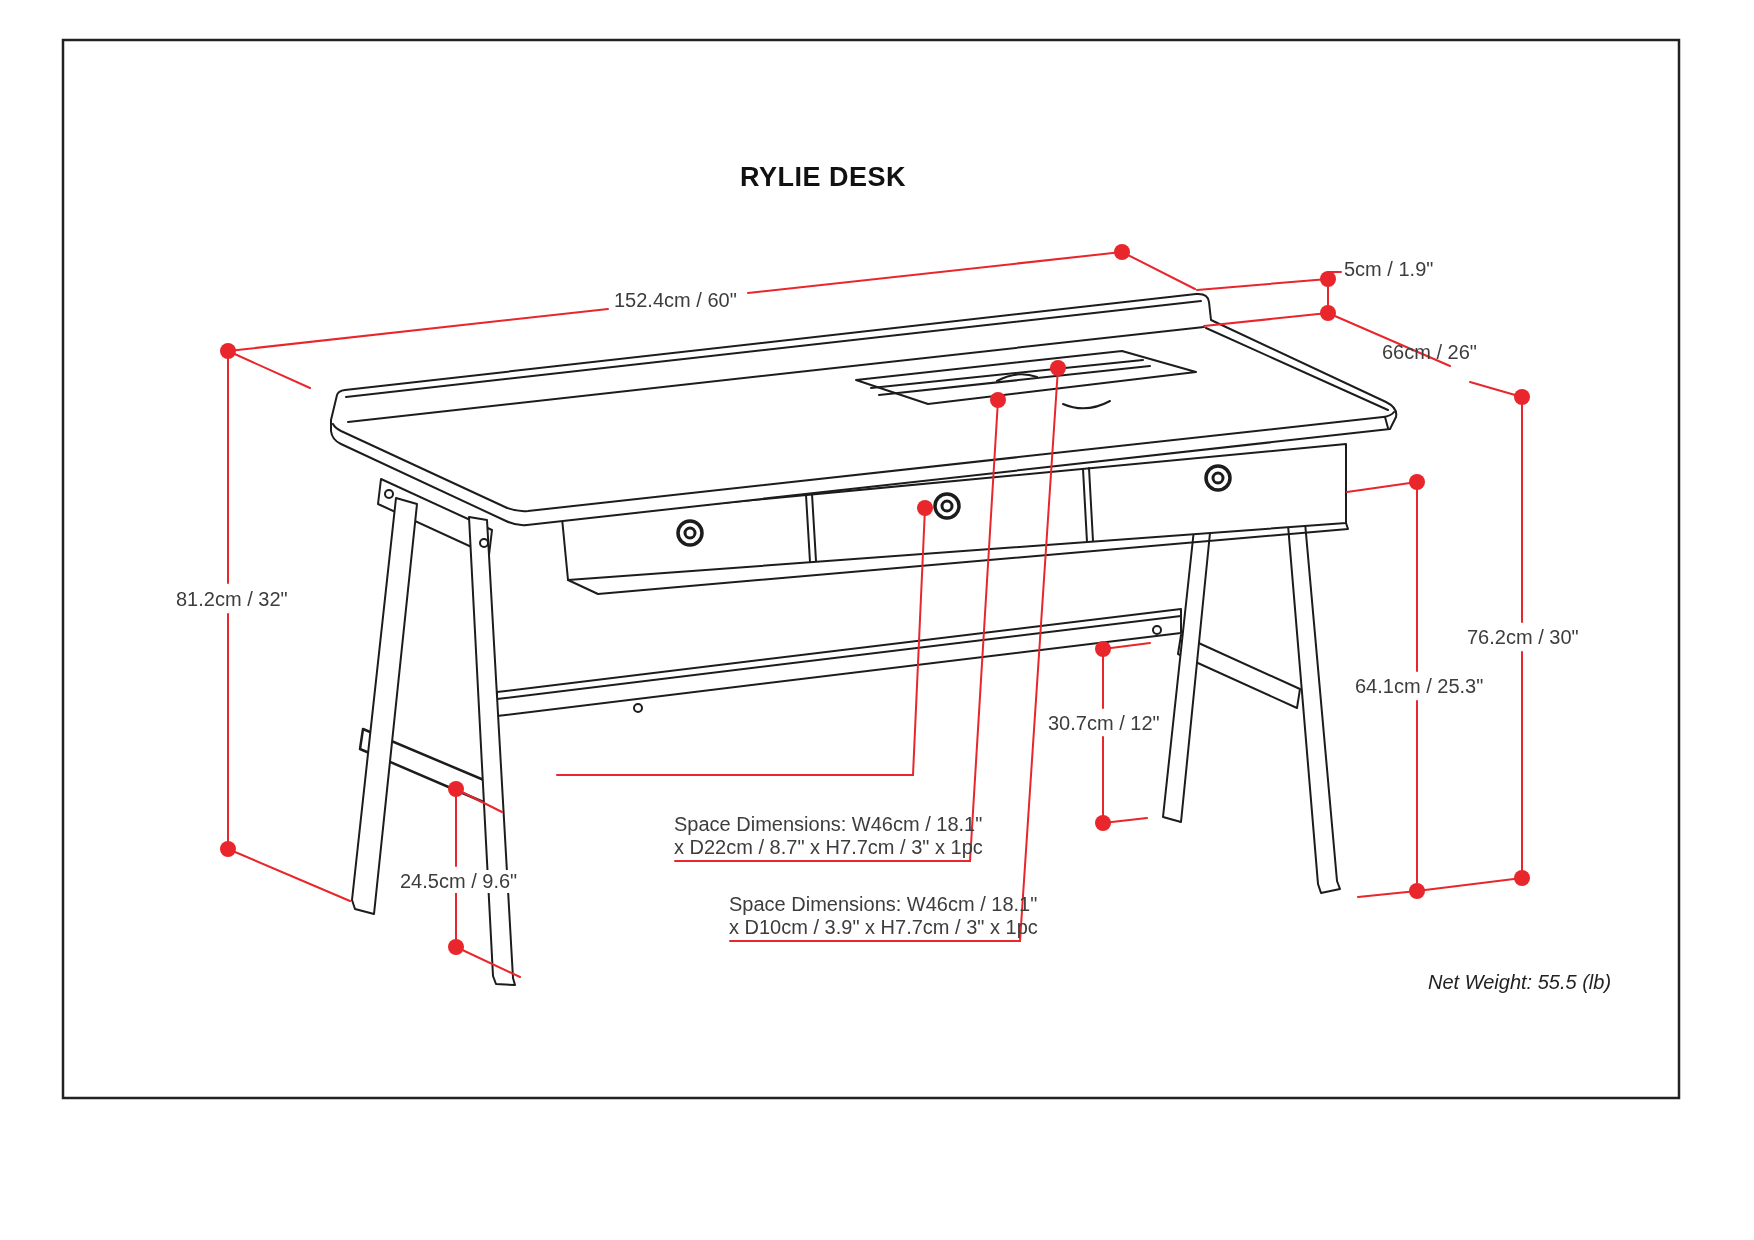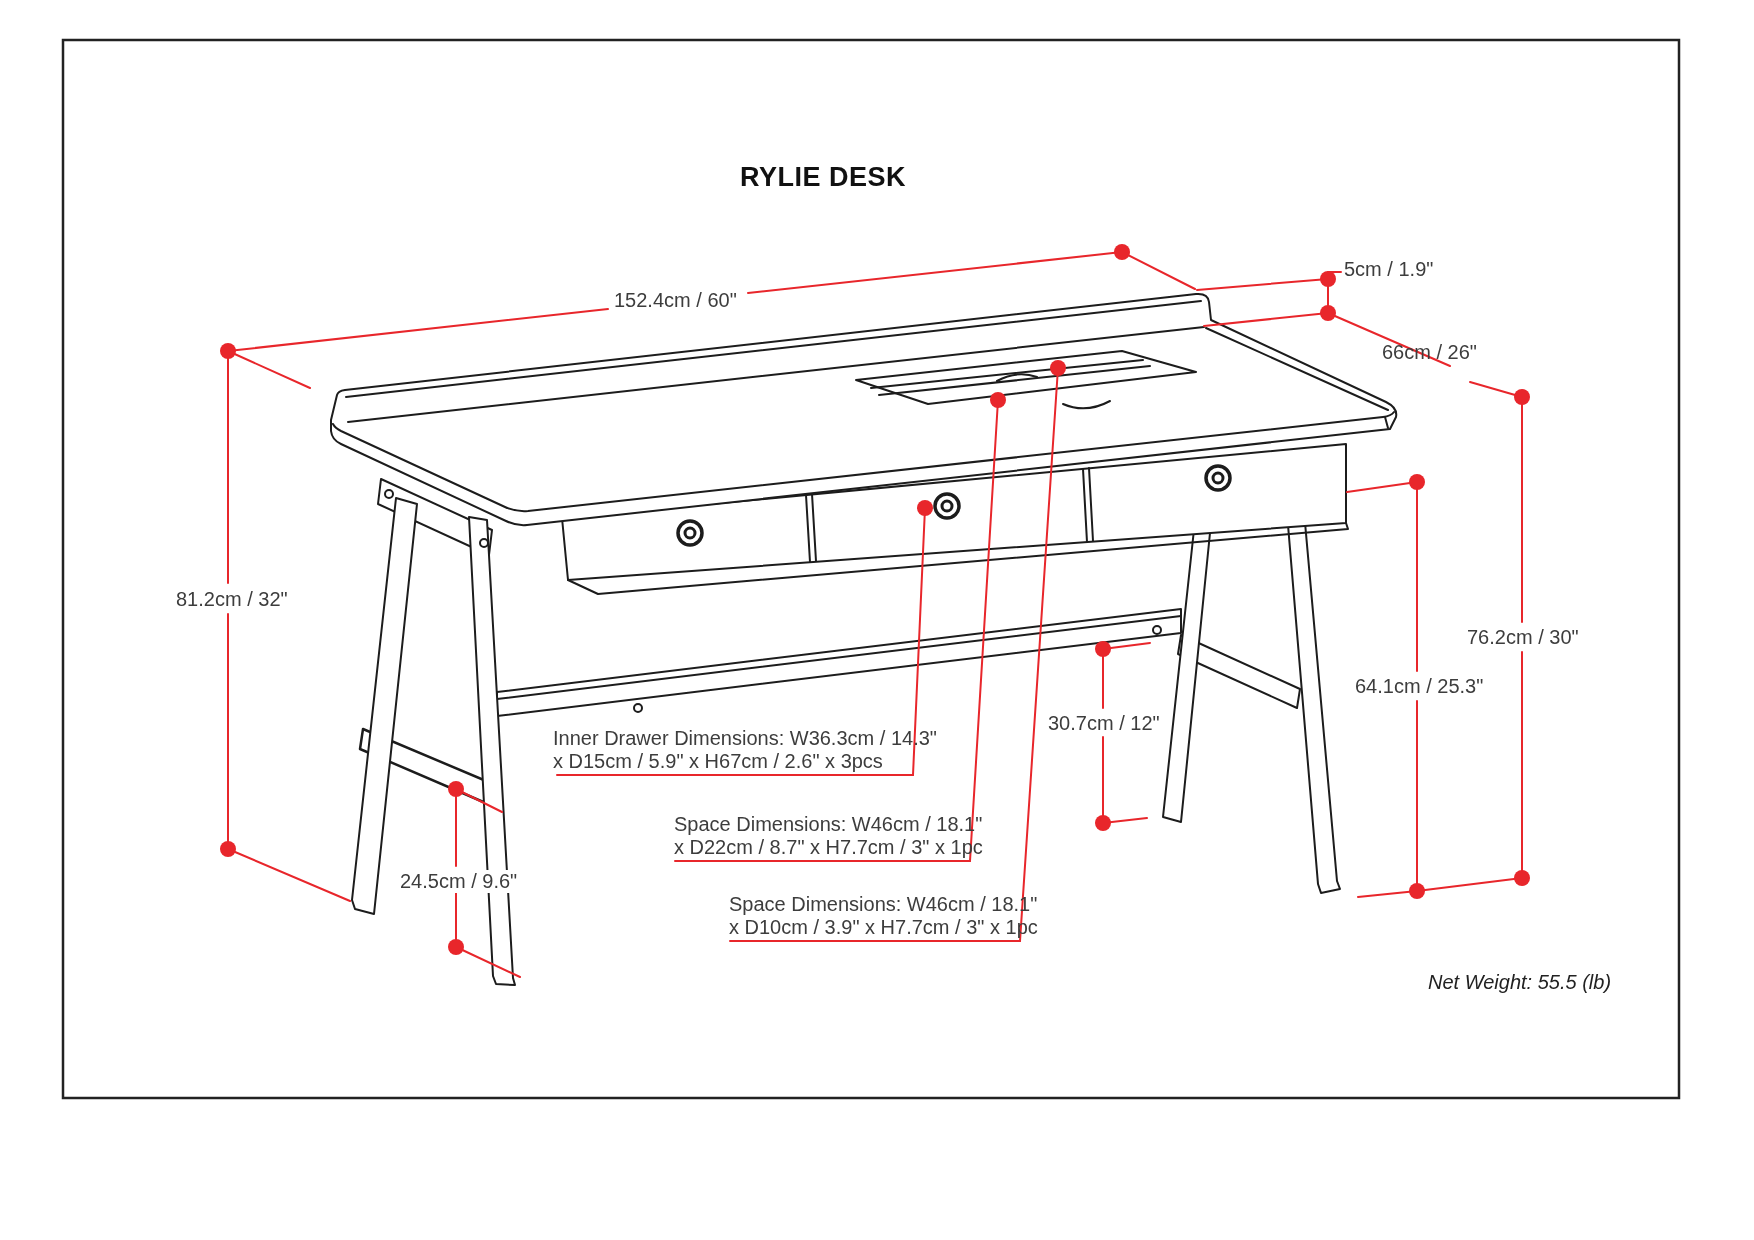--- a/index.html
+++ b/index.html
@@ -127,21 +127,20 @@
 
   <div class="lbl nobg" style="left:612px;top:289px;">152.4cm / 60"</div>
   <div class="lbl nobg" style="left:1342px;top:258px;">5cm / 1.9"</div>
   <div class="lbl nobg" style="left:1380px;top:341px;">66cm / 26"</div>
   <div class="lbl" style="left:174px;top:588px;">81.2cm / 32"</div>
   <div class="lbl" style="left:1465px;top:626px;">76.2cm / 30"</div>
   <div class="lbl" style="left:1353px;top:675px;">64.1cm / 25.3"</div>
   <div class="lbl" style="left:1046px;top:712px;">30.7cm / 12"</div>
   <div class="lbl" style="left:398px;top:870px;">24.5cm / 9.6"</div>
 
-  <div class="ann" style="left:553px;top:727px;"><span>Inner Drawer Dimensions: W36.3cm / 14.3"</span><br><span>x D15cm / 5.9" x H67cm / 2.6" x 3pcs</span></div>
 
   <div class="ann" style="left:674px;top:813px;"><span>Space Dimensions: W46cm / 18.1"</span><br><span>x D22cm / 8.7" x H7.7cm / 3" x 1pc</span></div>
 
   <div class="ann" style="left:729px;top:893px;"><span>Space Dimensions: W46cm / 18.1"</span><br><span>x D10cm / 3.9" x H7.7cm / 3" x 1pc</span></div>
 
   <div class="net" style="left:1428px;top:971px;">Net Weight: 55.5 (lb)</div>
 
 </div>
 
 </body></html>

